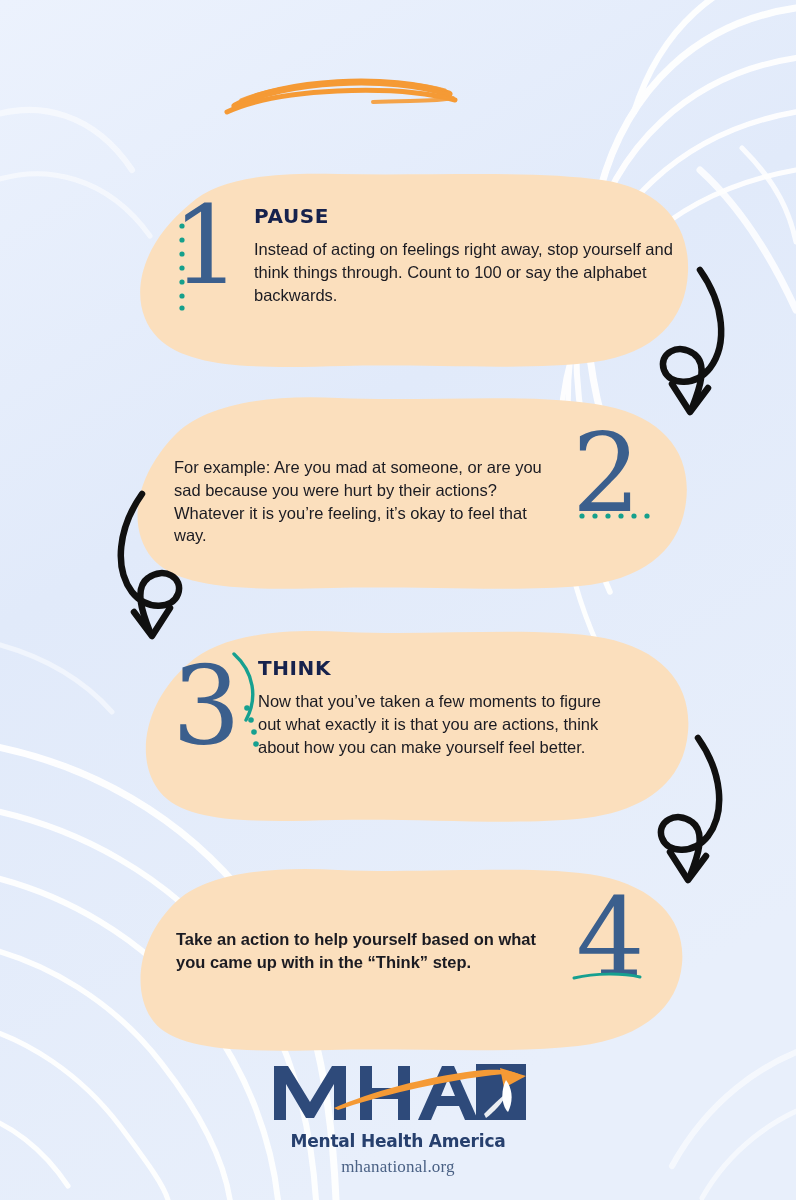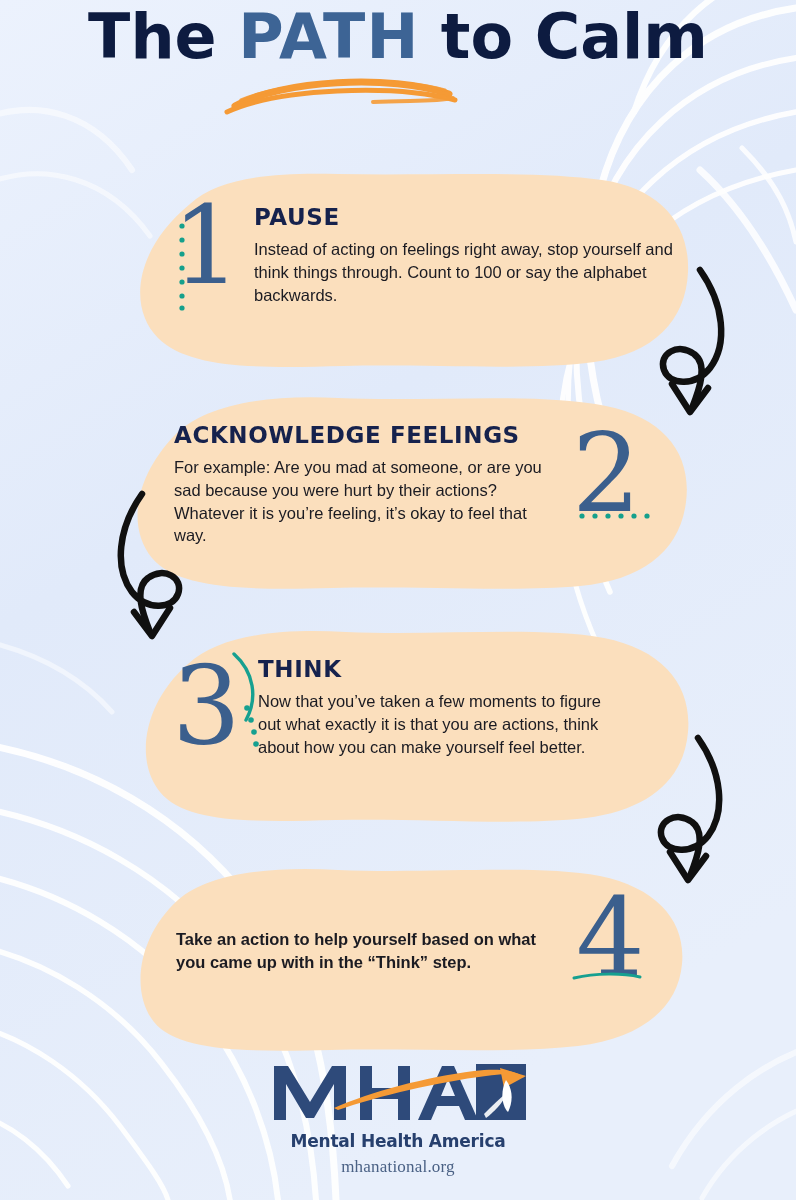--- a/index.html
+++ b/index.html
@@ -23,21 +23,21 @@
   .title .path{color:#3d6495;letter-spacing:1px;}
   .swoosh{position:absolute;top:72px;left:223px;}
 
   
   .card{position:absolute;}
   .blob{position:absolute;inset:0;width:100%;height:100%;}
   .card-inner{position:absolute;inset:0;}
 
   .heading{
     position:absolute;font-family:"DejaVu Sans",sans-serif;font-weight:700;
-    color:#16224d;font-size:23px;letter-spacing:0.6px;white-space:nowrap;
+    color:#16224d;font-size:20px;letter-spacing:0.6px;white-space:nowrap;
   }
   .body{
     position:absolute;font-family:"Liberation Sans",sans-serif;
     color:#1b1b22;font-size:16.5px;line-height:1.38;
   }
   .numeral{
     position:absolute;color:#3b5f8d;font-family:"DejaVu Serif",serif;
     font-size:108px;line-height:1;font-weight:400;
   }
 
@@ -97,23 +97,20 @@
     <g fill="none" stroke="#ffffff" stroke-linecap="round" opacity="0.6">
       <path d="M826,1042 C760,1060 706,1104 672,1166" stroke-width="6"></path>
       <path d="M826,1100 C772,1116 728,1152 702,1198" stroke-width="5"></path>
     </g>
 
     <g fill="none" stroke="#ffffff" stroke-linecap="round" opacity="0.5">
       <path d="M-20,640 C36,652 80,676 112,712" stroke-width="5"></path>
     </g>
   </svg>
 
-  <div class="title-wrap">
-    <div class="title"><span>The </span><span class="path">PATH</span><span> to Calm</span></div>
-  </div>
 
   <svg class="swoosh" width="240" height="46" viewBox="0 0 240 46">
     <g fill="none" stroke="#f59a35" stroke-linecap="round">
       <path d="M12,34 C58,8 168,2 226,22" stroke-width="7"></path>
       <path d="M4,40 C56,16 170,12 232,28" stroke-width="5"></path>
       <path d="M18,28 C70,6 176,6 222,18" stroke-width="3.2" opacity="0.85"></path>
       <path d="M150,30 C184,28 212,30 230,26" stroke-width="4" opacity="0.9"></path>
     </g>
   </svg>
 
@@ -144,21 +141,20 @@
       <path d="M52,8 C76,42 80,82 62,106 C48,124 22,124 16,108 C10,92 30,80 46,92 C60,102 52,126 44,146"></path>
       <path d="M24,122 L42,150 L60,126"></path>
     </g>
   </svg>
 
   <div class="card" style="left:132px;top:392px;width:562px;height:208px;">
     <svg class="blob" viewBox="0 0 562 208" preserveAspectRatio="none">
       <path fill="#fbdfbd" d="M42,44 C70,14 130,2 206,6 C296,10 404,0 474,14 C534,26 560,64 554,110 C548,158 512,188 448,194 C380,200 286,194 200,196 C120,198 46,198 20,166 C-6,134 4,84 42,44 Z"></path>
     </svg>
     <div class="card-inner">
-      <div class="heading" style="left:42px;top:30px;">ACKNOWLEDGE FEELINGS</div>
       <div class="body" style="left:42px;top:64px;width:390px;">For example: Are you mad at someone, or are you sad because you were hurt by their actions? Whatever it is you’re feeling, it’s okay to feel that way.</div>
       <div class="numeral" style="left:440px;top:28px;">2</div>
       <svg style="position:absolute;left:444px;top:116px;" width="84" height="16">
         <g fill="#15a08c">
           <circle cx="6" cy="8" r="2.6"></circle>
             <circle cx="19" cy="8" r="2.6"></circle>
           <circle cx="32" cy="8" r="2.6"></circle>
             <circle cx="45" cy="8" r="2.6"></circle>
           <circle cx="58" cy="8" r="2.6"></circle>
             <circle cx="71" cy="8" r="2.6"></circle>

